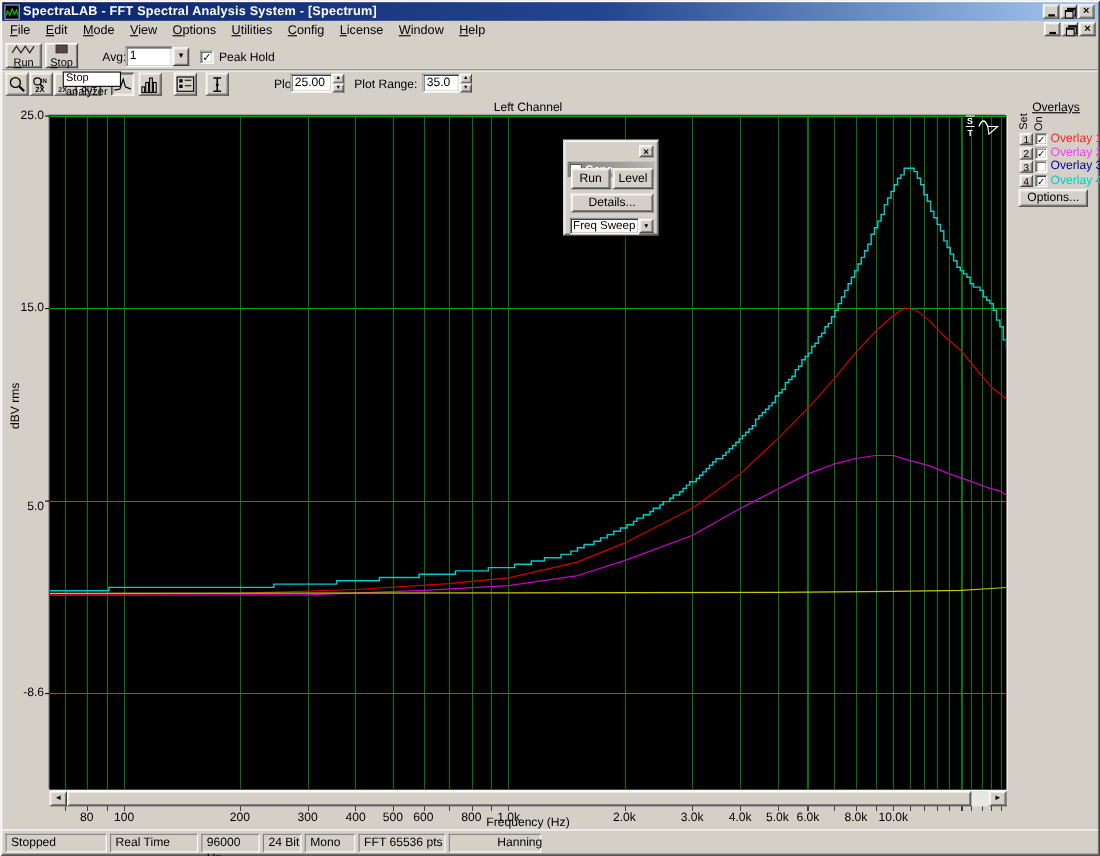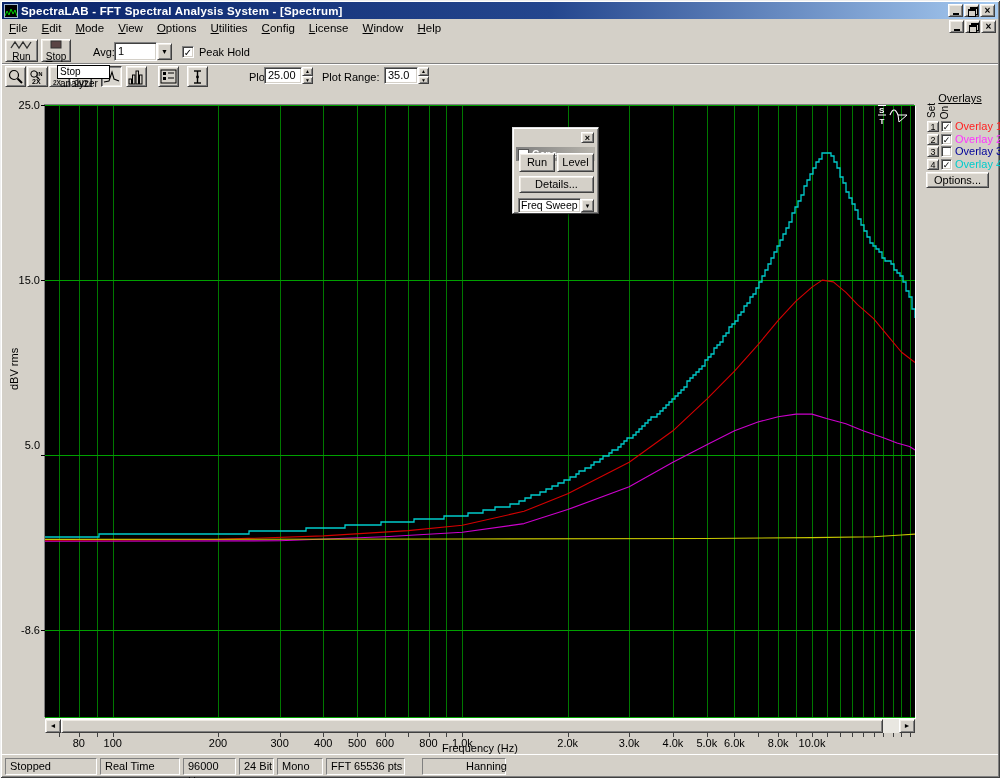--- a/index.html
+++ b/index.html
@@ -193,20 +193,21 @@
     </div>
     <span class="lbl abs" style="left:320px;top:6px;">Plot Range:</span>
     <div class="combo-field abs sunken" style="left:382px;top:2px;width:34px;height:17px;line-height:14px;">35.0</div>
     <div class="spin abs" style="left:416px;top:2px;height:17px;">
       <div class="raised">▲</div>
       <div class="raised">▼</div>
     </div>
     <div id="tooltip" class="abs">Stop analyzer</div>
   </div>
 
+  <div id="plot-title" class="abs">Left Channel</div>
 
   <div id="plot" class="abs">
     <svg id="plot-svg" width="870" height="613">
         <line x1="14.5" y1="0" x2="14.5" y2="613" stroke="#007800" stroke-width="1" shape-rendering="crispEdges"></line>
         <line x1="34.5" y1="0" x2="34.5" y2="613" stroke="#007800" stroke-width="1" shape-rendering="crispEdges"></line>
         <line x1="52.5" y1="0" x2="52.5" y2="613" stroke="#007800" stroke-width="1" shape-rendering="crispEdges"></line>
         <line x1="68.5" y1="0" x2="68.5" y2="613" stroke="#007800" stroke-width="1" shape-rendering="crispEdges"></line>
         <line x1="173.5" y1="0" x2="173.5" y2="613" stroke="#007800" stroke-width="1" shape-rendering="crispEdges"></line>
         <line x1="235.5" y1="0" x2="235.5" y2="613" stroke="#007800" stroke-width="1" shape-rendering="crispEdges"></line>
         <line x1="278.5" y1="0" x2="278.5" y2="613" stroke="#007800" stroke-width="1" shape-rendering="crispEdges"></line>
@@ -254,21 +255,21 @@
       <path d="M14 11 Q18 1 22 11" fill="none" stroke="#fff" stroke-width="1.2"></path>
       <path d="M22 11 L31 11 L23 18 Z" fill="none" stroke="#fff" stroke-width="1"></path>
     </svg>
   </div>
 
   <div id="ylabels">
       <div class="ylab" style="left: 2px; top: 99px;">25.0</div>
       <div class="ytick" style="top: 105px;"></div>
       <div class="ylab" style="left: 2px; top: 274.143px;">15.0</div>
       <div class="ytick" style="top: 280px;"></div>
-      <div class="ylab" style="left: 2px; top: 439px;">5.0</div>
+      <div class="ylab" style="left: 2px; top: 455px;">5.0</div>
       <div class="ytick" style="top: 455px;"></div>
       <div class="ylab" style="left: 2px; top: 624.429px;">-8.6</div>
       <div class="ytick" style="top: 630px;"></div>
     </div>
   <div id="yaxis-title" class="abs">dBV rms</div>
 
   <div id="hscroll" class="abs">
     <div class="sbtn raised" style="left:0;">◄</div>
     <div id="sthumb" class="raised"></div>
     <div class="sbtn raised" style="left:854px;">►</div>
@@ -363,16 +364,16 @@
     <div id="gen-combo-arrow" class="raised">▼</div>
   </div>
 
   <div id="statusbar" class="abs">
       <div class="spanel panel-sunken" style="left: 3px; width: 92px;">Stopped</div>
       <div class="spanel panel-sunken" style="left: 98px; width: 80px;">Real Time</div>
       <div class="spanel panel-sunken" style="left: 181px; width: 53px;">96000 Hz</div>
       <div class="spanel panel-sunken" style="left: 237px; width: 35px;">24 Bit</div>
       <div class="spanel panel-sunken" style="left: 275px; width: 46px;">Mono</div>
       <div class="spanel panel-sunken" style="left: 324px; width: 79px;">FFT 65536 pts</div>
-      <div class="spanel panel-sunken" style="left: 420px; width: 84px; padding-left: 43px;">Hanning</div>
+      <div class="spanel panel-sunken" style="left: 406px; width: 84px; padding-left: 43px;">Hanning</div>
     </div>
 
 </div>
 
 </body></html>

